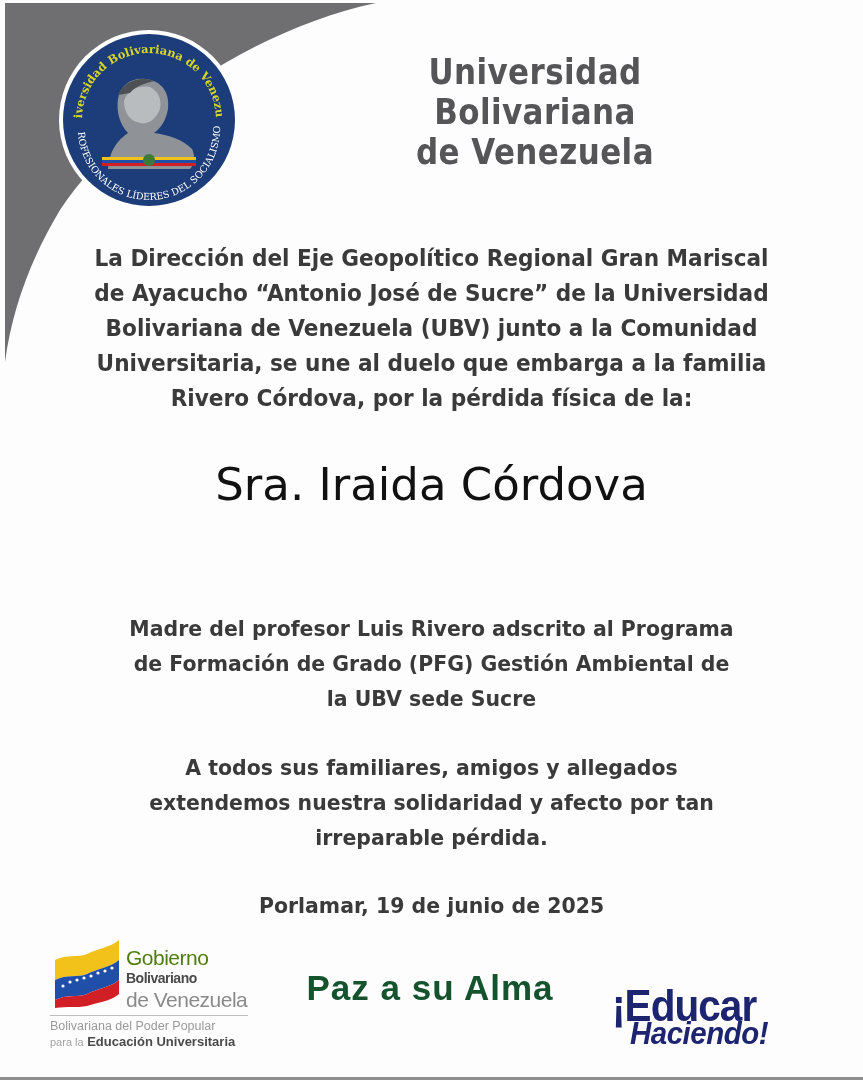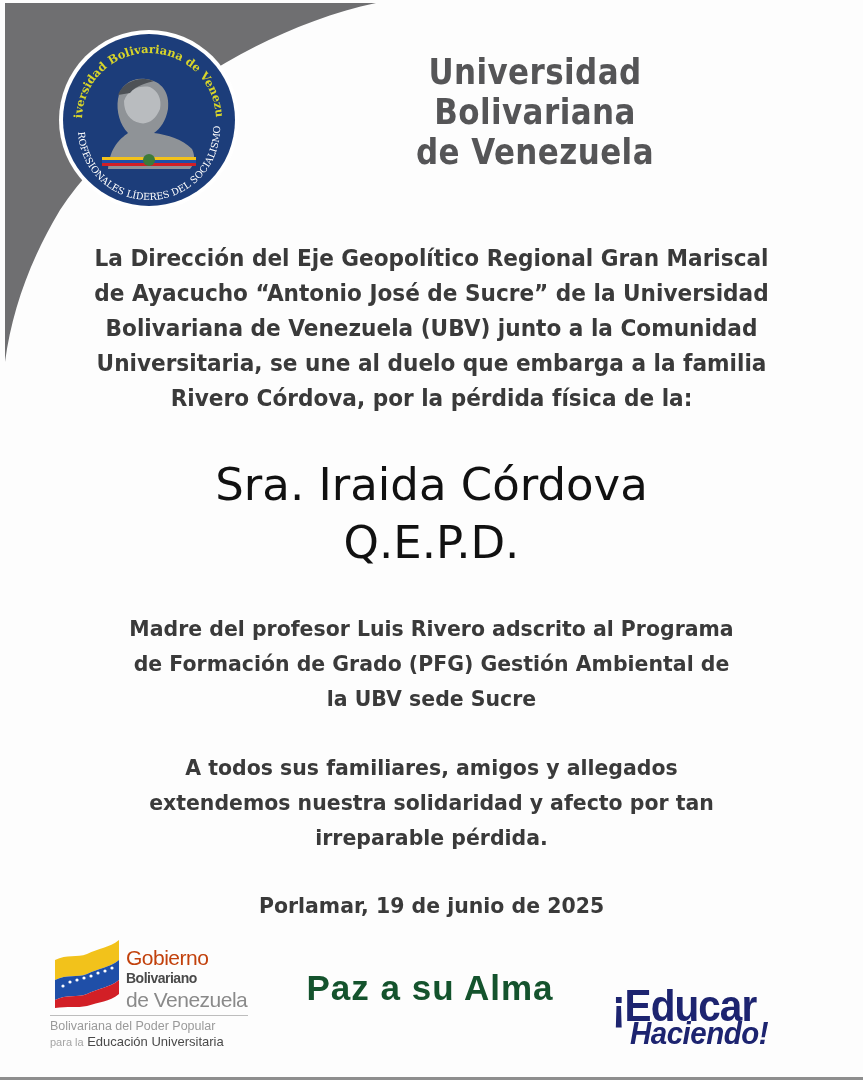--- a/index.html
+++ b/index.html
@@ -56,28 +56,28 @@
 
     .dateline {
       left: 40px; top: 888px; width: 783px;
       font-size: 22px; line-height: 35px;
       transform: scaleX(0.93); transform-origin: center top;
     }
 
     .gov-logo { position: absolute; left: 50px; top: 935px; width: 210px; height: 120px; }
     .gov-flag { position: absolute; left: 3px; top: 3px; width: 68px; height: 70px; }
     .gov-text { position: absolute; left: 76px; top: 12px; font-family: "Liberation Sans", sans-serif; color: #7a7a7a; }
-    .gov-line1 { font-size: 21px; line-height: 21px; font-weight: normal; color: #c2410c; letter-spacing: -0.5px; }
+    .gov-line1 { font-size: 21px; line-height: 21px; font-weight: normal; color: #4d7c0f; letter-spacing: -0.5px; }
     .gov-line2 { font-size: 14px; line-height: 21px; font-weight: bold; color: #4a4a4a; letter-spacing: -0.5px; }
     .gov-line3 { font-size: 21px; line-height: 21px; font-weight: normal; color: #8a8a8a; letter-spacing: -0.5px; }
     .gov-rule { position: absolute; left: 0; top: 80px; width: 198px; height: 1px; background: #bdbdbd; }
     .gov-ministry { position: absolute; left: 0; top: 84px; font-size: 12.5px; line-height: 15px; color: #9a9a9a; white-space: nowrap; }
     .gov-ministry2 { position: absolute; left: 0; top: 99px; font-size: 12.5px; line-height: 15px; white-space: nowrap; }
     .gov-ministry2 .small { color: #a5a5a5; font-size: 11px; }
-    .gov-ministry2 .strong { color: #4a4a4a; font-weight: normal; font-size: 13px; }
+    .gov-ministry2 .strong { color: #4a4a4a; font-weight: bold; font-size: 13px; }
 
     .farewell {
       position: absolute; left: 262px; top: 966px; width: 336px;
       text-align: center; color: #14532d;
       font-family: "Liberation Sans", sans-serif; font-weight: bold;
       font-size: 35px; line-height: 44px; letter-spacing: 1px;
     }
 
     .slogan { position: absolute; left: 612px; top: 984px; width: 212px; height: 70px; color: #1d2470; }
     .slogan-top {
@@ -138,21 +138,20 @@
   <div class="para intro">
     <span>La Dirección del Eje Geopolítico Regional Gran Mariscal</span>
     <span>de Ayacucho “Antonio José de Sucre” de la Universidad</span>
     <span>Bolivariana de Venezuela (UBV) junto a la Comunidad</span>
     <span>Universitaria, se une al duelo que embarga a la familia</span>
     <span>Rivero Córdova, por la pérdida física de la:</span>
   </div>
 
   <div class="deceased">
     <span>Sra. Iraida Córdova</span>
-    <span>Q.E.P.D.</span>
   </div>
 
   <div class="para mother">
     <span>Madre del profesor Luis Rivero adscrito al Programa</span>
     <span>de Formación de Grado (PFG) Gestión Ambiental de</span>
     <span>la UBV sede Sucre</span>
   </div>
 
   <div class="para condol">
     <span>A todos sus familiares, amigos y allegados</span>

